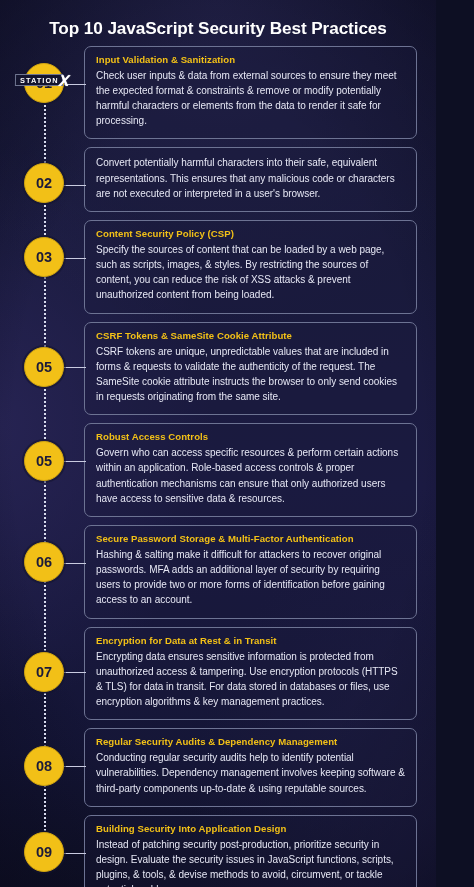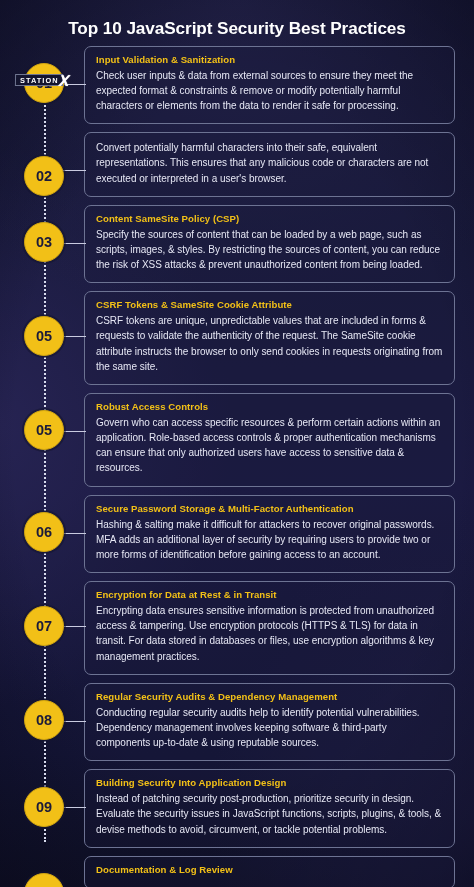--- a/index.html
+++ b/index.html
@@ -5,21 +5,21 @@
   html, body {
     margin: 0;
     padding: 0;
     background: #0d0f23;
   }
   body {
     font-family: "Liberation Sans", sans-serif;
   }
   #poster {
     position: relative;
-    width: 474px;
+    width: 436px;
     height: 887px;
     overflow: hidden;
     background:
       radial-gradient(ellipse 120% 60% at 50% 0%, #23224a 0%, rgba(35,34,74,0) 62%),
       radial-gradient(ellipse 70% 45% at 0% 48%, #262352 0%, rgba(38,35,82,0) 70%),
       radial-gradient(ellipse 80% 50% at 100% 92%, #1d1c42 0%, rgba(29,28,66,0) 70%),
       linear-gradient(180deg, #151634 0%, #191a3c 28%, #1b1a42 55%, #141536 85%, #101128 100%);
   }
   
   #poster::after {
@@ -182,31 +182,31 @@
   <ul class="list" id="practice-list">
       <li class="item">
         <div class="badge" style="top: 17.5px;">01</div>
         <div class="connector" style="top: 38px;"></div>
         <div class="card">
           <h2 class="card-title">Input Validation &amp; Sanitization</h2>
           <p class="card-body">Check user inputs &amp; data from external sources to ensure they meet the expected format &amp; constraints &amp; remove or modify potentially harmful characters or elements from the data to render it safe for processing.</p>
         </div>
       </li>
       <li class="item">
-        <div class="badge" style="top: 24px;">02</div>
+        <div class="badge" style="top: 16px;">02</div>
         <div class="connector" style="top: 38px;"></div>
         <div class="card">
           <p class="card-body">Convert potentially harmful characters into their safe, equivalent representations. This ensures that any malicious code or characters are not executed or interpreted in a user's browser.</p>
         </div>
       </li>
       <li class="item">
         <div class="badge" style="top: 17.5px;">03</div>
         <div class="connector" style="top: 38px;"></div>
         <div class="card">
-          <h2 class="card-title">Content SameSite Policy (CSP)</h2>
+          <h2 class="card-title">Content Security Policy (CSP)</h2>
           <p class="card-body">Specify the sources of content that can be loaded by a web page, such as scripts, images, &amp; styles. By restricting the sources of content, you can reduce the risk of XSS attacks &amp; prevent unauthorized content from being loaded.</p>
         </div>
       </li>
       <li class="item">
         <div class="badge" style="top: 25px;">05</div>
         <div class="connector" style="top: 45px;"></div>
         <div class="card">
           <h2 class="card-title">CSRF Tokens &amp; SameSite Cookie Attribute</h2>
           <p class="card-body">CSRF tokens are unique, unpredictable values that are included in forms &amp; requests to validate the authenticity of the request. The SameSite cookie attribute instructs the browser to only send cookies in requests originating from the same site.</p>
         </div>

